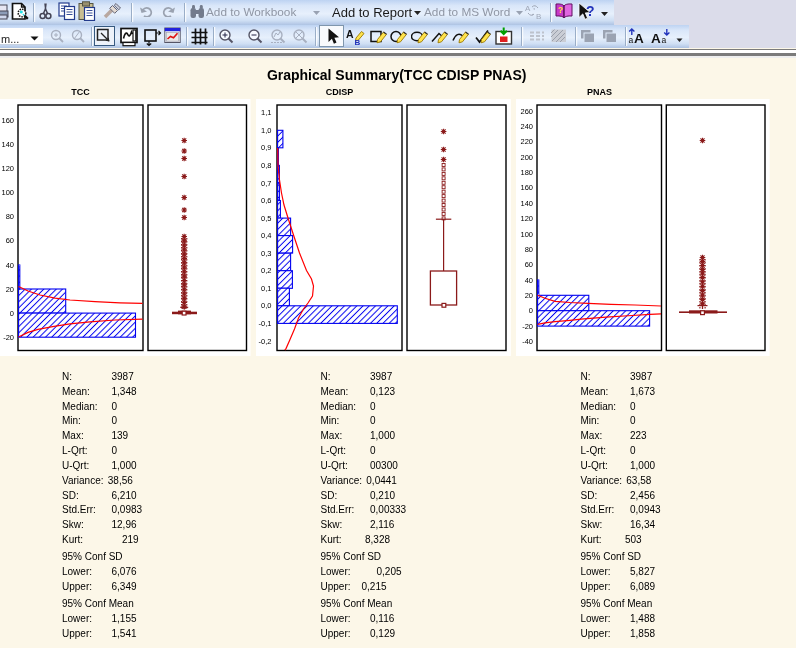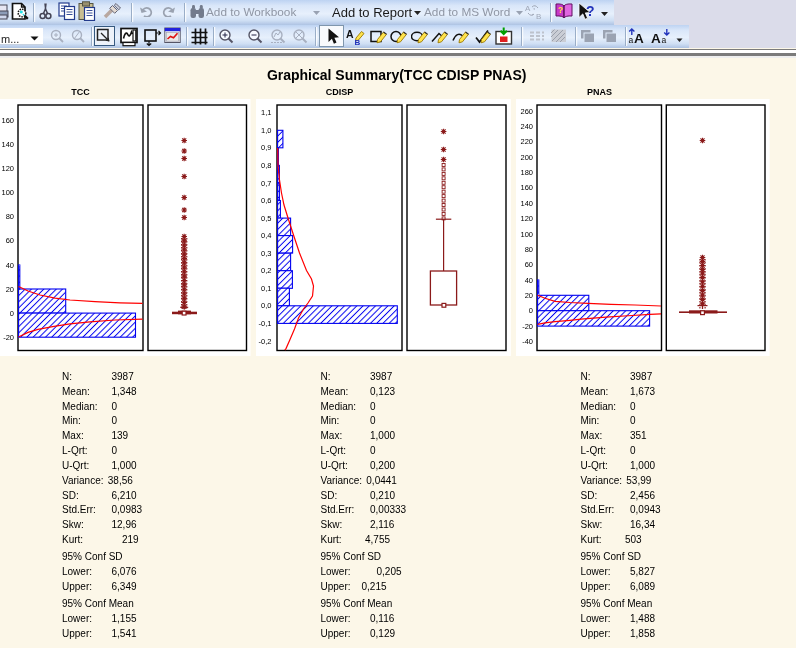--- a/index.html
+++ b/index.html
@@ -428,40 +428,40 @@
 <div class="statrow" style="left:62px;top:580.9px">Upper:<span class="v" style="left:49.5px">6,349</span></div>
 <div class="statrow" style="left:62px;top:598.3px">95% Conf Mean</div>
 <div class="statrow" style="left:62px;top:613.1px">Lower:<span class="v" style="left:49.5px">1,155</span></div>
 <div class="statrow" style="left:62px;top:628.0px">Upper:<span class="v" style="left:49.5px">1,541</span></div>
 <div class="statrow" style="left:320.5px;top:370.8px">N:<span class="v" style="left:49.5px">3987</span></div>
 <div class="statrow" style="left:320.5px;top:385.6px">Mean:<span class="v" style="left:49.5px">0,123</span></div>
 <div class="statrow" style="left:320.5px;top:400.5px">Median:<span class="v" style="left:49.5px">0</span></div>
 <div class="statrow" style="left:320.5px;top:415.3px">Min:<span class="v" style="left:49.5px">0</span></div>
 <div class="statrow" style="left:320.5px;top:430.2px">Max:<span class="v" style="left:49.5px">1,000</span></div>
 <div class="statrow" style="left:320.5px;top:445.0px">L-Qrt:<span class="v" style="left:49.5px">0</span></div>
-<div class="statrow" style="left:320.5px;top:459.8px">U-Qrt:<span class="v" style="left:49.5px">0,200</span></div>
+<div class="statrow" style="left:320.5px;top:459.8px">U-Qrt:<span class="v" style="left:49.5px">00300</span></div>
 <div class="statrow" style="left:320.5px;top:474.7px">Variance:<span class="v" style="left:45.8px">0,0441</span></div>
 <div class="statrow" style="left:320.5px;top:489.5px">SD:<span class="v" style="left:49.5px">0,210</span></div>
 <div class="statrow" style="left:320.5px;top:504.4px">Std.Err:<span class="v" style="left:49.5px">0,00333</span></div>
 <div class="statrow" style="left:320.5px;top:519.2px">Skw:<span class="v" style="left:49.5px">2,116</span></div>
-<div class="statrow" style="left:320.5px;top:534.0px">Kurt:<span class="v" style="left:44.5px">4,755</span></div>
+<div class="statrow" style="left:320.5px;top:534.0px">Kurt:<span class="v" style="left:44.5px">8,328</span></div>
 <div class="statrow" style="left:320.5px;top:551.2px">95% Conf SD</div>
 <div class="statrow" style="left:320.5px;top:566.0px">Lower:<span class="v" style="left:56px">0,205</span></div>
 <div class="statrow" style="left:320.5px;top:580.9px">Upper:<span class="v" style="left:41px">0,215</span></div>
 <div class="statrow" style="left:320.5px;top:598.3px">95% Conf Mean</div>
 <div class="statrow" style="left:320.5px;top:613.1px">Lower:<span class="v" style="left:49.5px">0,116</span></div>
 <div class="statrow" style="left:320.5px;top:628.0px">Upper:<span class="v" style="left:49.5px">0,129</span></div>
 <div class="statrow" style="left:580.5px;top:370.8px">N:<span class="v" style="left:49.5px">3987</span></div>
 <div class="statrow" style="left:580.5px;top:385.6px">Mean:<span class="v" style="left:49.5px">1,673</span></div>
 <div class="statrow" style="left:580.5px;top:400.5px">Median:<span class="v" style="left:49.5px">0</span></div>
 <div class="statrow" style="left:580.5px;top:415.3px">Min:<span class="v" style="left:49.5px">0</span></div>
-<div class="statrow" style="left:580.5px;top:430.2px">Max:<span class="v" style="left:49.5px">351</span></div>
+<div class="statrow" style="left:580.5px;top:430.2px">Max:<span class="v" style="left:49.5px">223</span></div>
 <div class="statrow" style="left:580.5px;top:445.0px">L-Qrt:<span class="v" style="left:49.5px">0</span></div>
 <div class="statrow" style="left:580.5px;top:459.8px">U-Qrt:<span class="v" style="left:49.5px">1,000</span></div>
-<div class="statrow" style="left:580.5px;top:474.7px">Variance:<span class="v" style="left:45.8px">53,99</span></div>
+<div class="statrow" style="left:580.5px;top:474.7px">Variance:<span class="v" style="left:45.8px">63,58</span></div>
 <div class="statrow" style="left:580.5px;top:489.5px">SD:<span class="v" style="left:49.5px">2,456</span></div>
 <div class="statrow" style="left:580.5px;top:504.4px">Std.Err:<span class="v" style="left:49.5px">0,0943</span></div>
 <div class="statrow" style="left:580.5px;top:519.2px">Skw:<span class="v" style="left:49.5px">16,34</span></div>
 <div class="statrow" style="left:580.5px;top:534.0px">Kurt:<span class="v" style="left:44.5px">503</span></div>
 <div class="statrow" style="left:580.5px;top:551.2px">95% Conf SD</div>
 <div class="statrow" style="left:580.5px;top:566.0px">Lower:<span class="v" style="left:49.5px">5,827</span></div>
 <div class="statrow" style="left:580.5px;top:580.9px">Upper:<span class="v" style="left:49.5px">6,089</span></div>
 <div class="statrow" style="left:580.5px;top:598.3px">95% Conf Mean</div>
 <div class="statrow" style="left:580.5px;top:613.1px">Lower:<span class="v" style="left:49.5px">1,488</span></div>
 <div class="statrow" style="left:580.5px;top:628.0px">Upper:<span class="v" style="left:49.5px">1,858</span></div>

